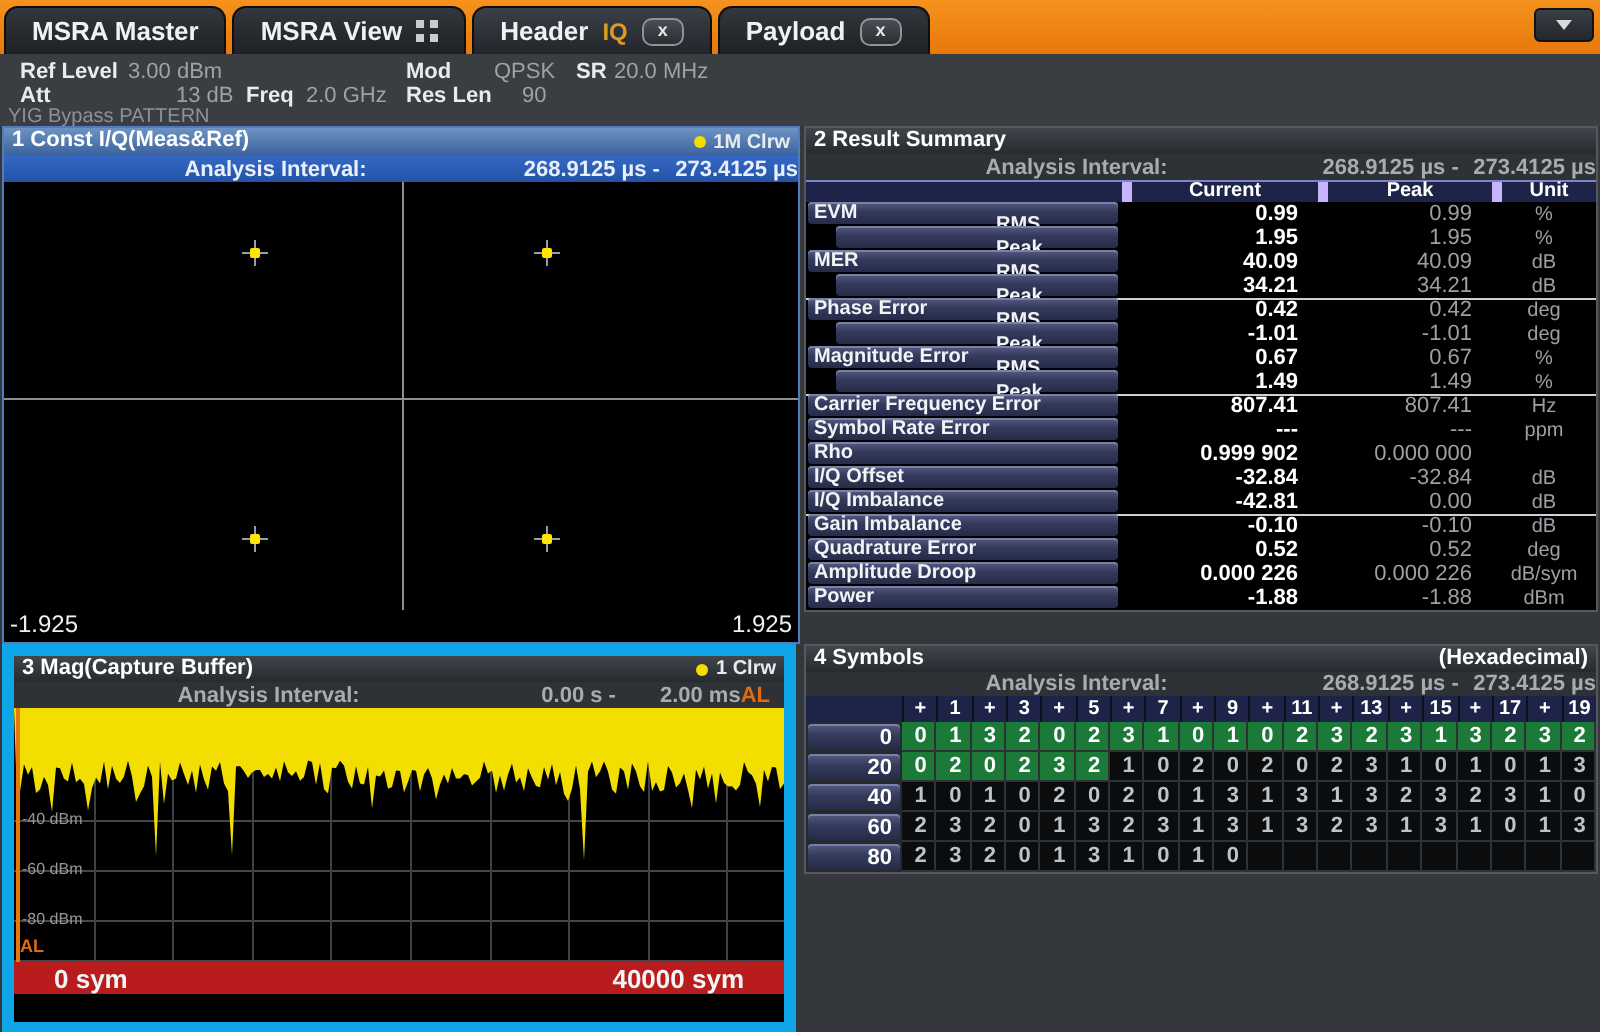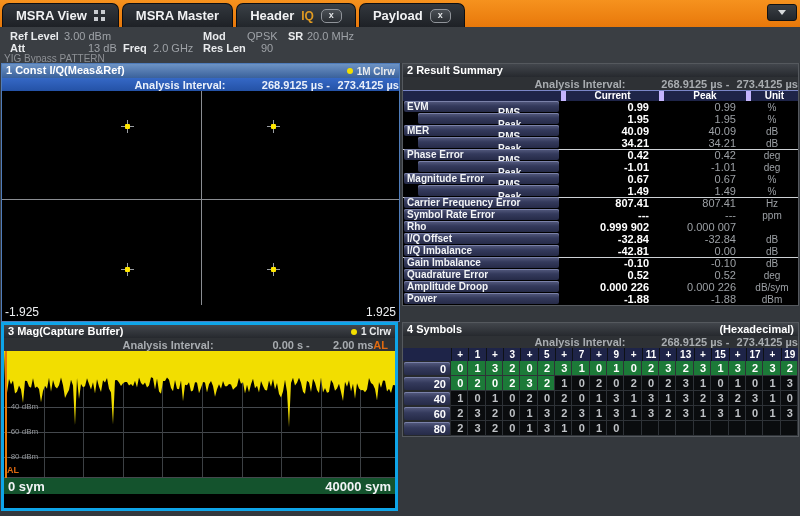--- a/index.html
+++ b/index.html
@@ -40,21 +40,21 @@
   .panel { position:absolute; background:#000; }
   .p-title { height:14px; display:flex; padding:0 4px; font-size:11px; font-weight:bold; color:#FFF; }
   .p-title.dark { background:linear-gradient(#42464C,#26292E); height:13px; }
   .p-title.blue { background:linear-gradient(#6D93C4,#3A619B); }
   .p-tracelabel { margin-left:auto; display:flex; align-items:center; gap:4px; font-size:10px; color:#E9EBED; }
   .dot { width:6px; height:6px; border-radius:50%; background:#F2DE00; }
   .hexlabel { margin-left:auto; color:#FFF; }
   .ai-row { height:13px; display:flex; align-items:center; font-size:11px; font-weight:bold; }
   .ai-row.blue { background:linear-gradient(#3568C6,#2452A6); color:#EAF0FA; }
   .ai-row.dark { background:#2E3135; color:#A8ACB0; }
-  .ai-label { width:178px; text-align:right;margin-left:48px; }
+  .ai-label { width:178px; text-align:center;margin-left:48px; }
   .ai-from  { width:106px; text-align:right; }
   .ai-to    { width:70px;  text-align:right; }
   .ai-al    { margin-left:auto; padding-right:7px; color:#E06A10; }
 
   
   .p1 { left:1px; top:63px; width:399px; border:1px solid #4F7CBA; }
   .c-plot { position:relative; width:100%; height:214px; background:#000; overflow:hidden; }
   .axv { position:absolute; left:199px; top:0; bottom:0; width:1px; background:#8A8D92; }
   .axh { position:absolute; top:108px; left:0; right:0; height:1px; background:#8A8D92; }
   .c-marker { position:absolute; width:13px; height:13px; }
@@ -78,30 +78,30 @@
     box-shadow:inset 0 1px 0 #7A81A8; display:flex; align-items:center; }
   .pill.indent { left:15px; }
   .pname { padding-left:3px; font-size:10px; font-weight:bold; color:#F2F4F6; white-space:nowrap; }
   .psub { position:absolute; left:94px; font-size:10px; font-weight:bold; color:#F2F4F6;margin-top:12px; }
   .pill.indent .psub { left:80px; }
   .rs-cur  { width:98px; text-align:right; padding-right:10px; color:#FFF; font-weight:bold; font-size:11px; }
   .rs-peak { width:87px; text-align:right; padding-right:10px; color:#9CA0A5; font-size:11px; }
   .rs-unit { flex:1; text-align:center; color:#9CA0A5; font-size:10px; }
 
   
-  .p3 { left:1px; top:322px; width:397px; border:3px solid #0ea5e9; }
+  .p3 { left:1px; top:322px; width:397px; border:6px solid #0ea5e9; }
   .m-plot { position:relative; width:100%; height:127px; background:#000; overflow:hidden; }
   .gh { position:absolute; left:0; right:0; height:1px; background:#44484D; z-index:1; }
   .gv { position:absolute; top:0; bottom:1px; width:1px; background:#3C4044; z-index:1; }
   .m-trace { position:absolute; left:0; top:0; z-index:2; }
   .al-line { position:absolute; left:1px; top:0; bottom:0; width:2px; background:#E8780A; z-index:3; }
   .ylab { position:absolute; left:4px; color:#94979B; font-size:8px; z-index:4; }
   .al-text { position:absolute; left:3px; bottom:3px; color:#E06A10; font-size:9px; font-weight:bold; z-index:4; }
   .m-xlabels { height:16px; display:flex; justify-content:space-between; align-items:center;
-    padding:0 4px; color:#F2F4F6; font-weight:bold; font-size:13px; background:#14532d; }
+    padding:0 20px; color:#F2F4F6; font-weight:bold; font-size:13px; background:#b91c1c; }
   .p-filler { height:14px; background:#000; }
 
   
   .p4 { left:402px; top:322px; width:397px; border:1px solid #55595E; background:#26292D; }
   .p4 .ai-row.dark { height:12px; }
   .sy-header { display:flex; height:13px; }
   .sy-corner { width:48px; background:#1E2448; }
   .sy-h { flex:1; background:#1E2448; color:#FFF; font-weight:bold; font-size:10px;
     text-align:center; line-height:13px; border-left:1px solid #0E1116; }
   .sy-row { display:flex; height:15px; }
@@ -110,25 +110,25 @@
   .sy-label .pill span { padding-right:4px; font-size:11px; font-weight:bold; color:#FFF; }
   .sy-cell { flex:1; background:#0A0C0E; border-right:1px solid #2E3237; border-bottom:1px solid #2E3237;
     color:#BFC2C6; font-size:11px; font-weight:bold; text-align:right; padding-right:4px; line-height:14px; }
   .sy-cell.green { background:#1C7A38; color:#FFF; }
 </style>
 </head>
 <body>
 
 <div class="tabbar">
   <div class="tab">
+    <span>MSRA Master</span>
+  </div>
+  <div class="tab">
     <span>MSRA View</span>
     <span class="grid-icon"></span>
-  </div>
-  <div class="tab">
-    <span>MSRA Master</span>
   </div>
   <div class="tab active">
     <span>Header</span>
     <span class="iq">IQ</span>
     <span class="tab-x">x</span>
   </div>
   <div class="tab">
     <span>Payload</span>
     <span class="tab-x">x</span>
   </div>
@@ -323,21 +323,21 @@
         <div class="rs-unit">ppm</div>
       </div>
       <div class="rs-row">
         <div class="rs-label">
           <div class="pill">
             <span class="pname">Rho</span>
             <span class="psub"></span>
           </div>
         </div>
         <div class="rs-cur">0.999 902</div>
-        <div class="rs-peak">0.000 007</div>
+        <div class="rs-peak">0.000 000</div>
         <div class="rs-unit"></div>
       </div>
       <div class="rs-row">
         <div class="rs-label">
           <div class="pill">
             <span class="pname">I/Q Offset</span>
             <span class="psub"></span>
           </div>
         </div>
         <div class="rs-cur">-32.84</div>

